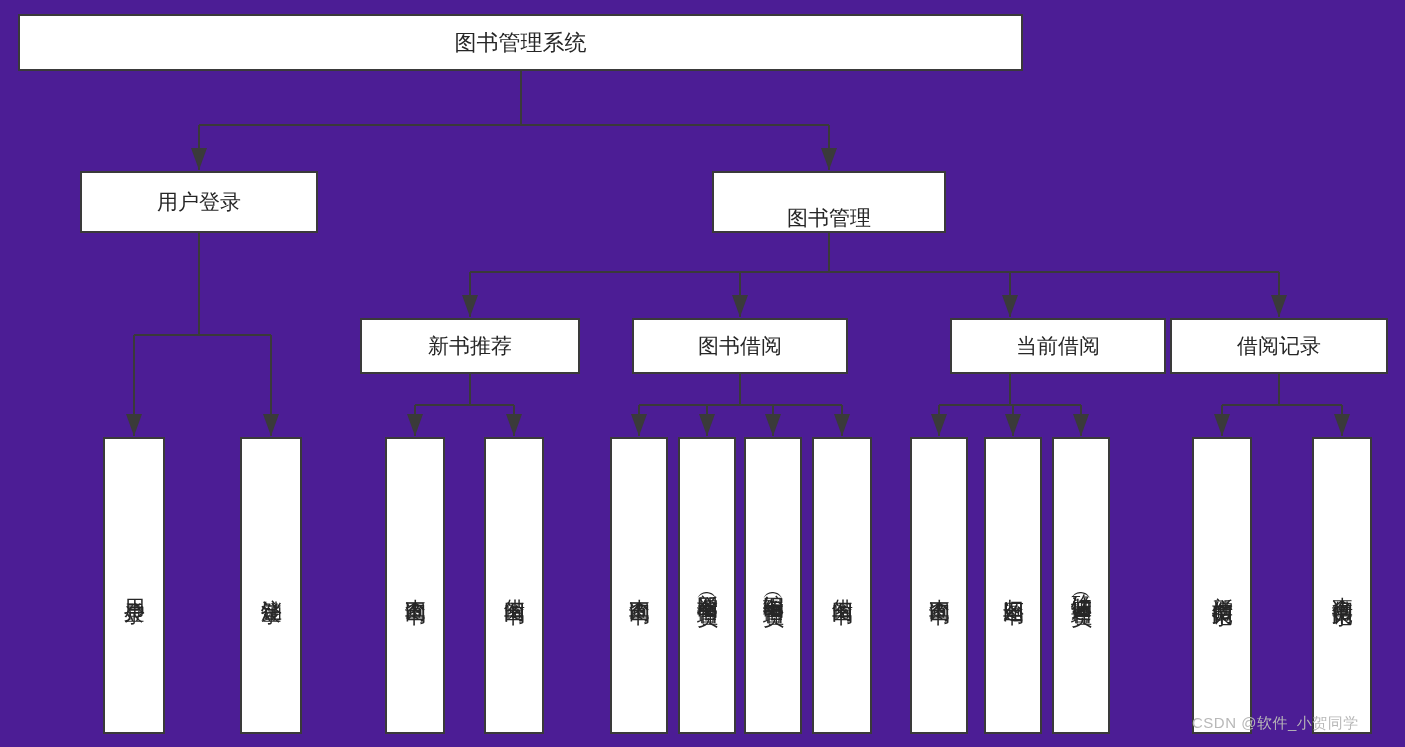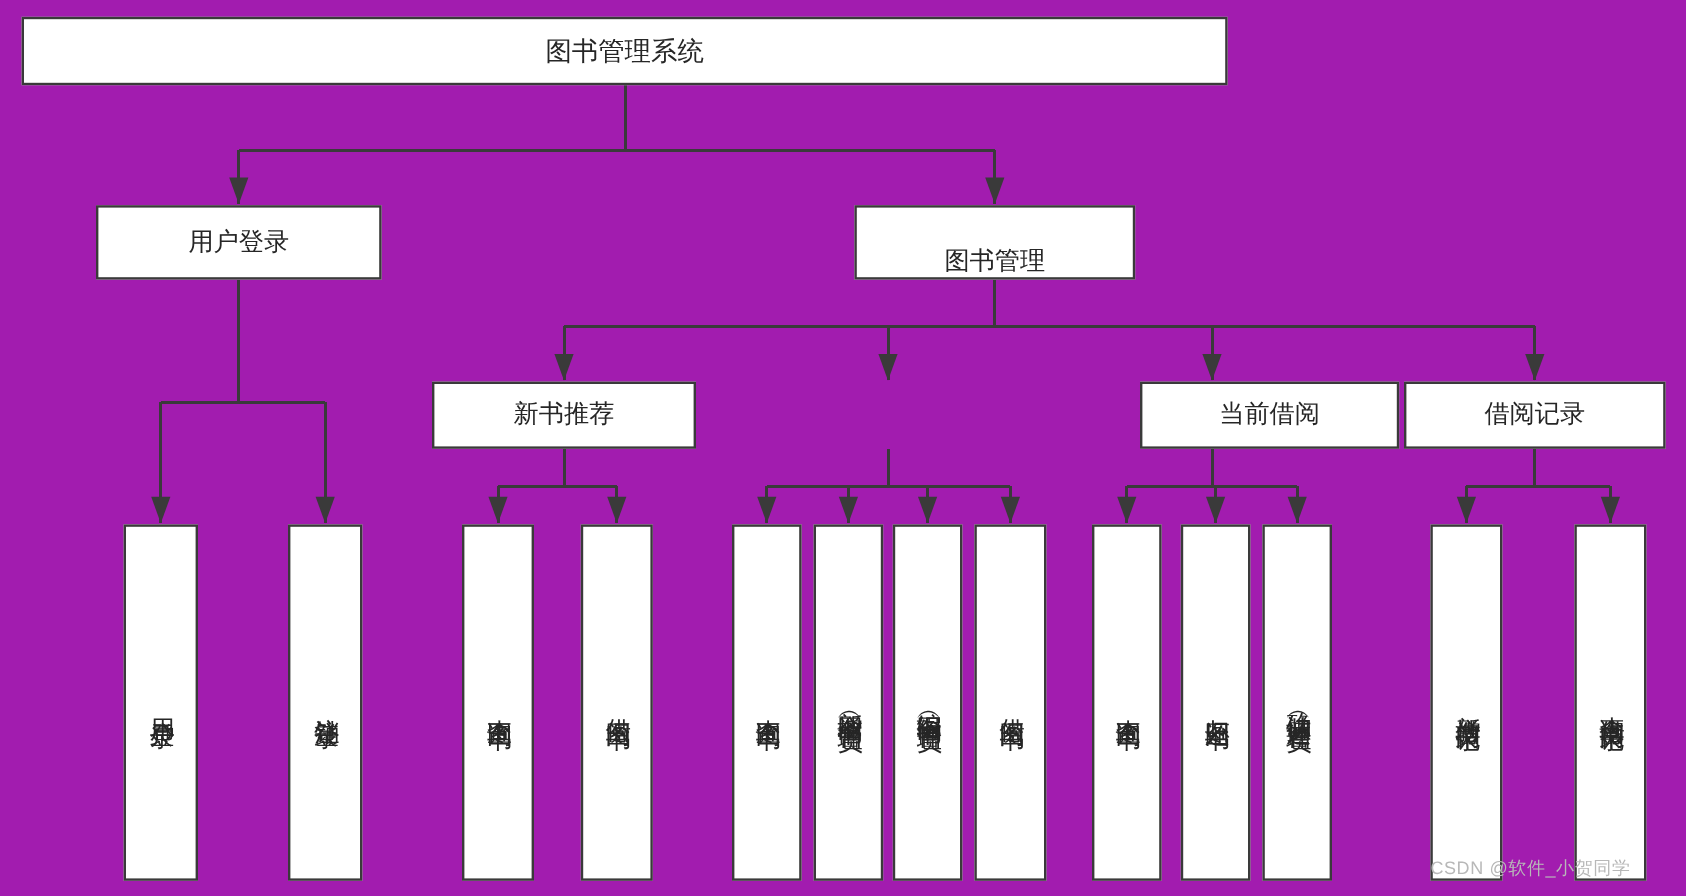--- a/index.html
+++ b/index.html
@@ -8,21 +8,21 @@
     padding: 0;
     background: #ffffff;
   }
   body {
     font-family: "Liberation Sans", "DejaVu Sans", sans-serif;
   }
   #canvas {
     position: relative;
     width: 1405px;
     height: 747px;
-    background: #a21caf;
+    background: #4c1d95;
     overflow: hidden;
   }
   #edges {
     position: absolute;
     left: 0;
     top: 0;
     width: 1405px;
     height: 747px;
     pointer-events: none;
   }
@@ -128,20 +128,23 @@
   <div class="node h" style="left: 80px; top: 171px; width: 238px; height: 62px;">
     <span>用户登录</span>
   </div>
   <div class="node h" style="left: 712px; top: 171px; width: 234px; height: 62px; align-items: flex-end;">
     <span>图书管理</span>
   </div>
 
   <div class="node h" style="left: 360px; top: 318px; width: 220px; height: 56px;">
     <span>新书推荐</span>
   </div>
+  <div class="node h" style="left: 632px; top: 318px; width: 216px; height: 56px;">
+    <span>图书借阅</span>
+  </div>
   <div class="node h" style="left: 902px; top: 318px; width: 216px; height: 56px; margin-left: 48px;">
     <span>当前借阅</span>
   </div>
   <div class="node h" style="left: 1170px; top: 318px; width: 218px; height: 56px;">
     <span>借阅记录</span>
   </div>
 
   <div class="node v" style="left: 103px; top: 437px; width: 62px; height: 297px;">
     <span class="vtext">用户登录</span>
   </div>

